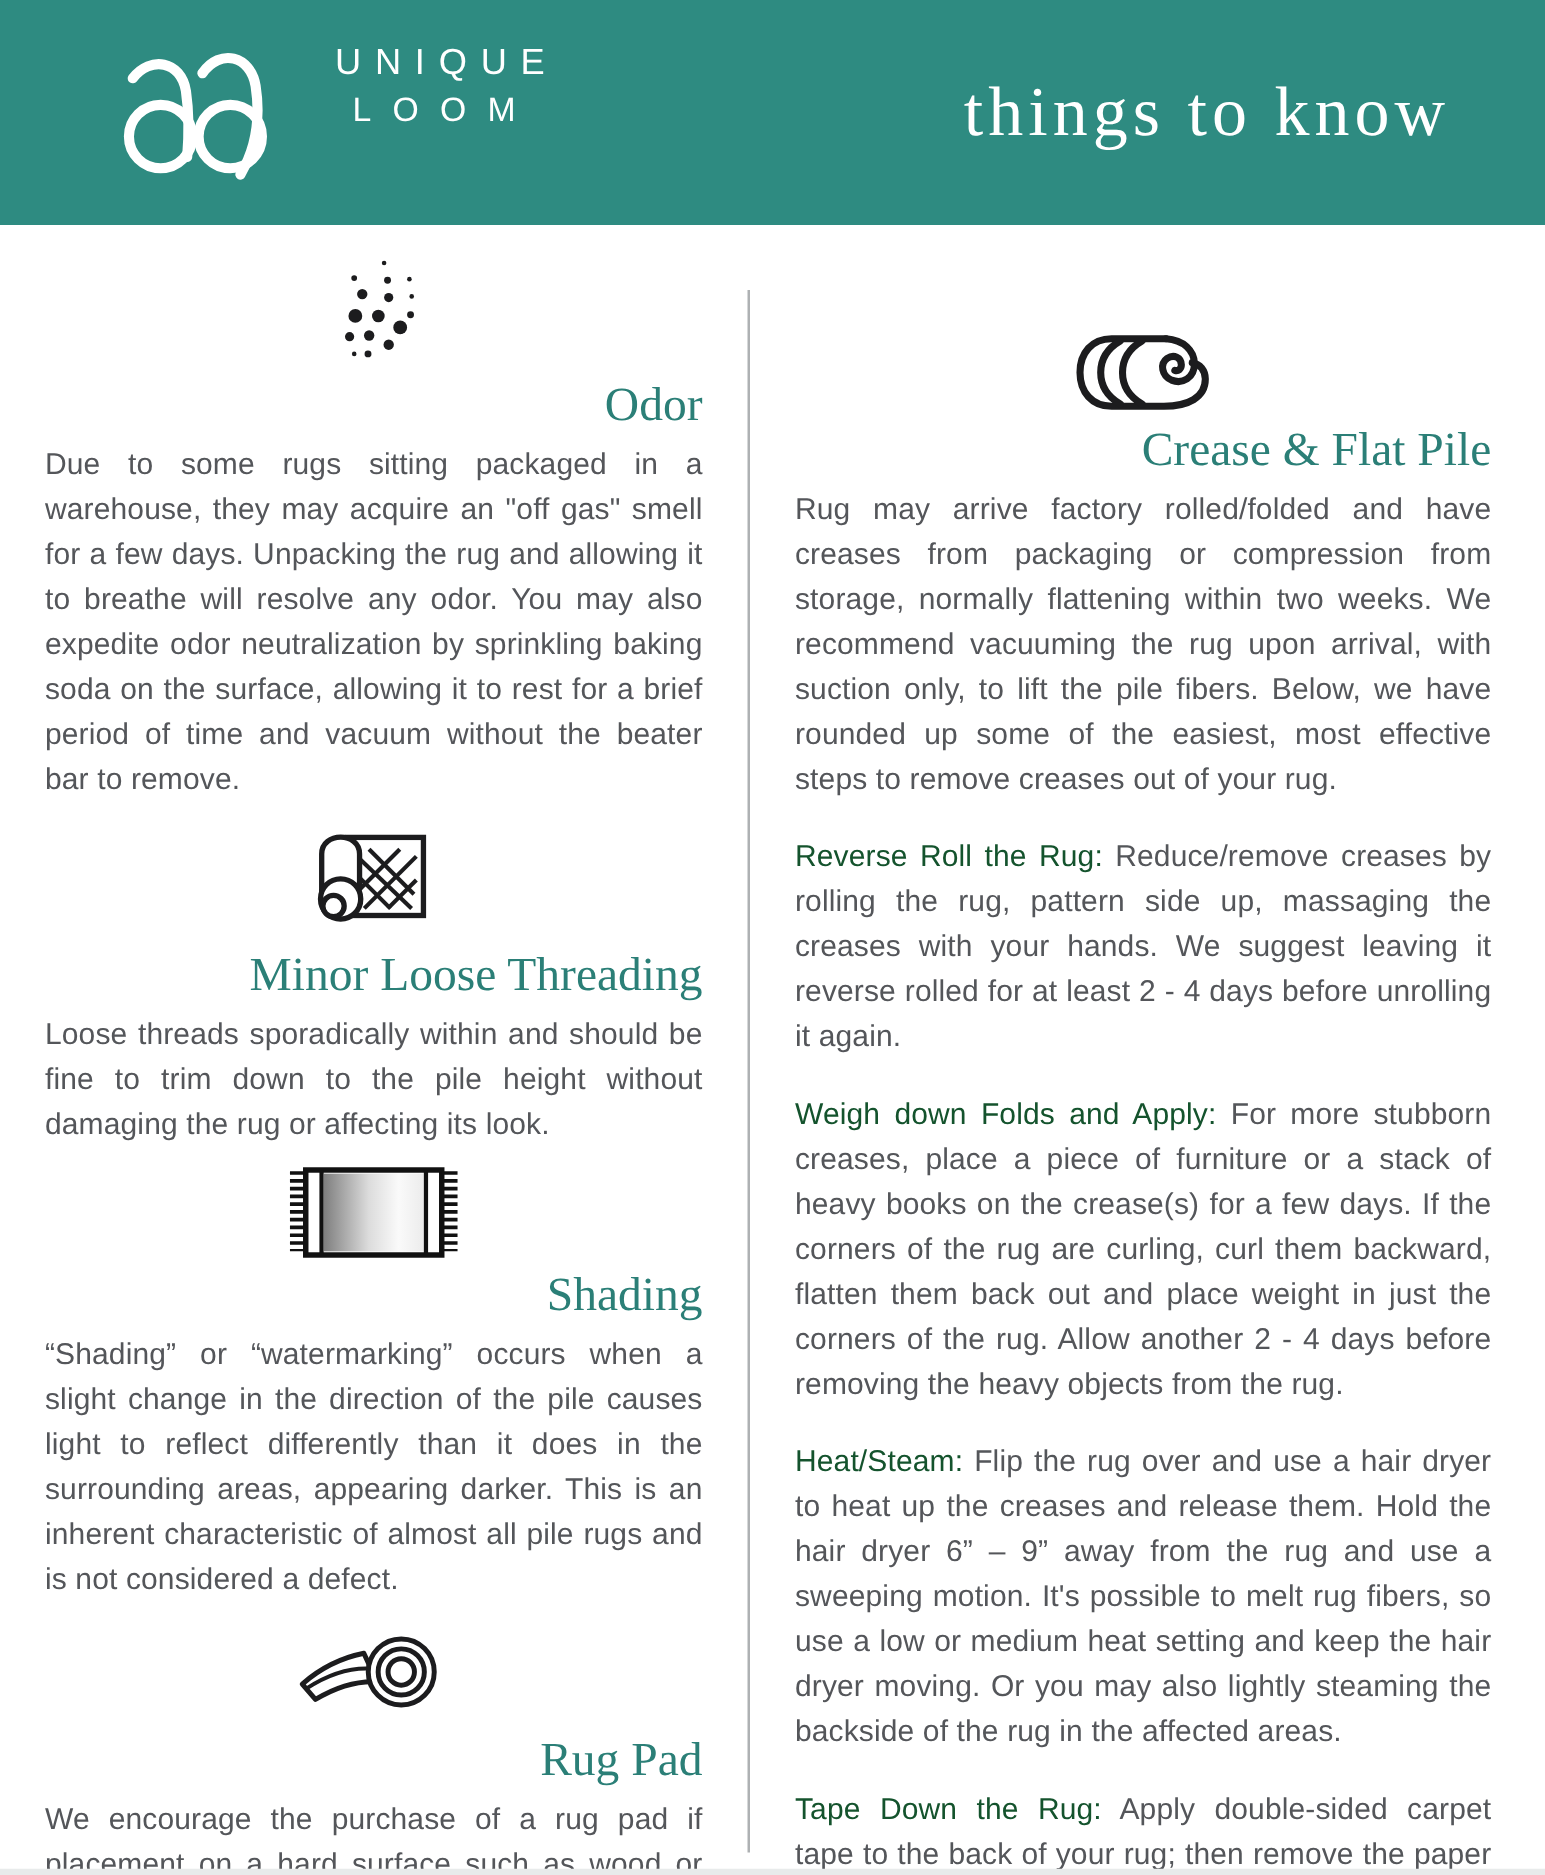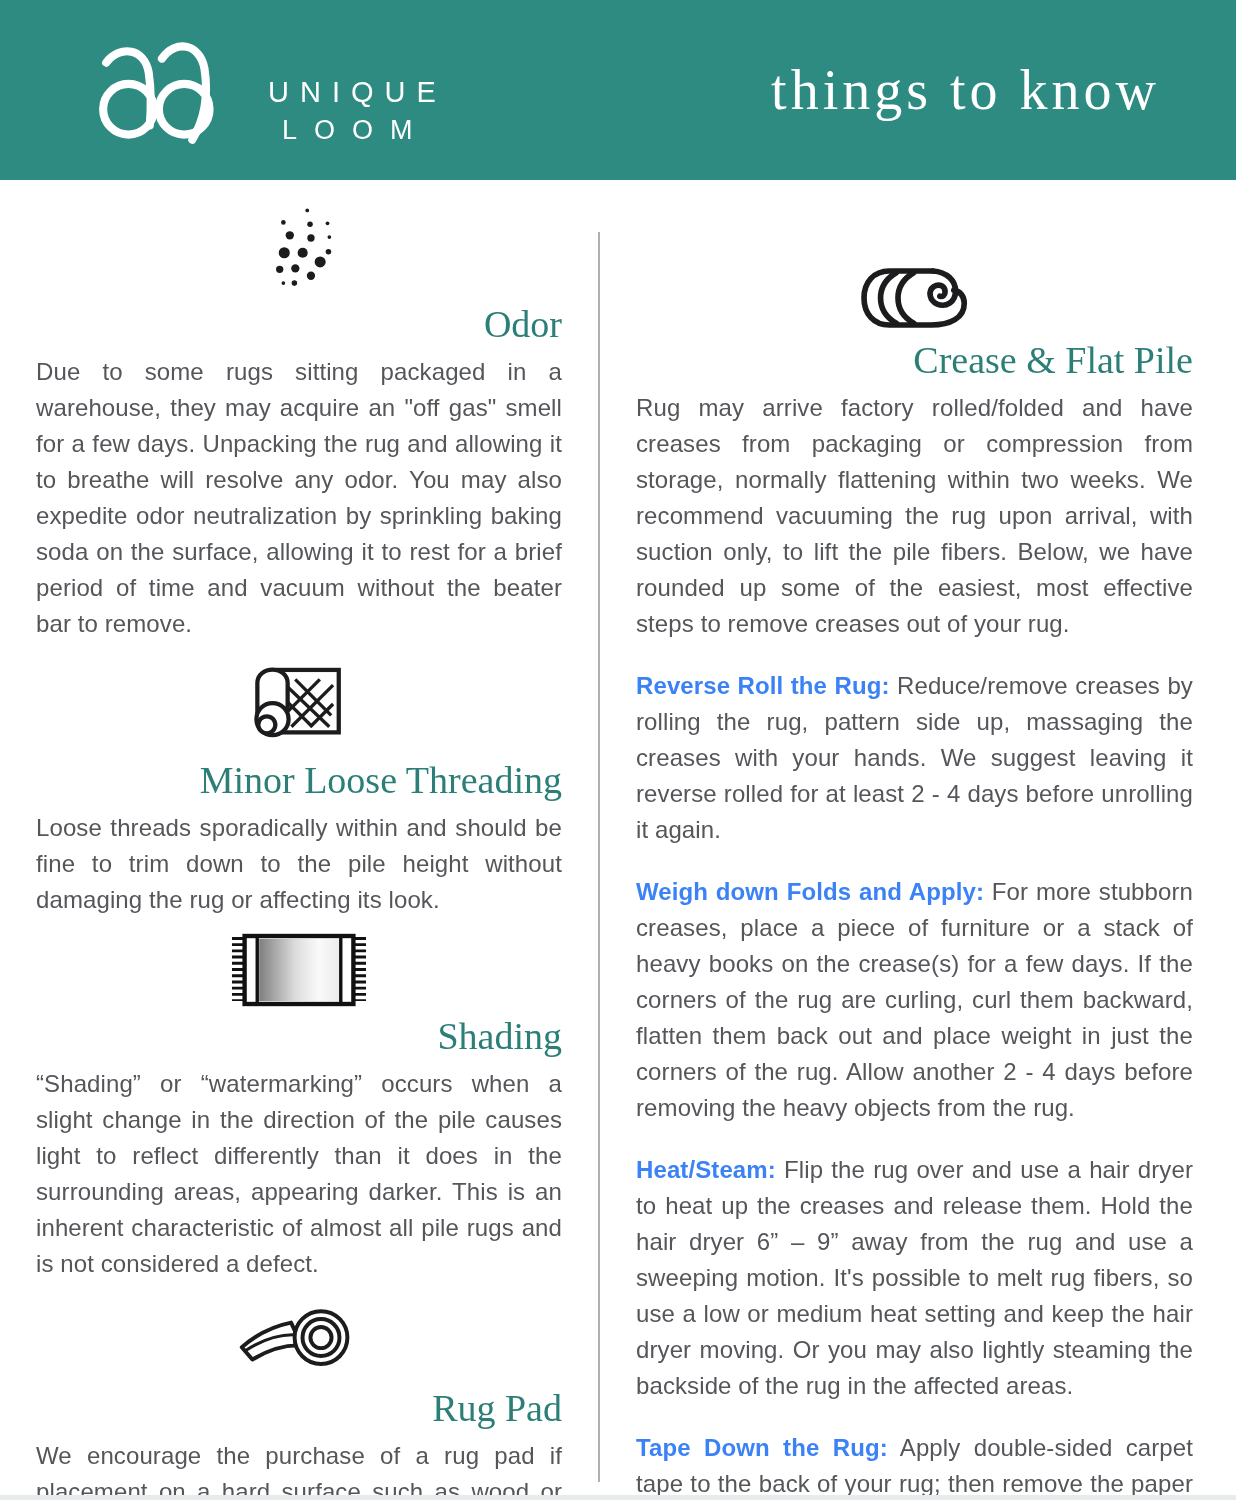--- a/index.html
+++ b/index.html
@@ -11,21 +11,21 @@
   .page{
     width:1236px;height:1500px;position:relative;overflow:hidden;
     background:var(--paper);
     font-family:"Liberation Sans",sans-serif;
   }
   
   .header{
     height:180px;background:var(--teal);
     display:flex;align-items:center;padding:0 52px 0 92px;
   }
-  .brand{display:flex;align-items:flex-end;gap:24px;color:#fff;}
+  .brand{display:flex;align-items:flex-start;gap:24px;color:#fff;}
   .brand svg{display:block;}
   .brand-text{display:flex;flex-direction:column;gap:6px;color:#fff;}
   .brand-l1{font-size:29px;letter-spacing:11px;font-weight:400;}
   .brand-l2{font-size:27px;letter-spacing:17px;font-weight:400;padding-left:14px;}
   .header-title{
     margin-left:auto;margin-right:24px;
     font-family:"Liberation Serif",serif;font-weight:400;
     color:#fff;font-size:56px;letter-spacing:4px;white-space:nowrap;
   }
   
@@ -40,21 +40,21 @@
   .icon{color:var(--ink);}
   h2.section-title{
     font-family:"Liberation Serif",serif;font-weight:400;
     color:var(--heading-teal);font-size:38px;line-height:44px;
     text-align:right;margin:6px 0 8px;
   }
   p.body{
     font-size:24px;line-height:36px;color:var(--body-gray);
     text-align:justify;margin:0;letter-spacing:0.1px;
   }
-  p.body strong{color:#3b82f6;font-weight:bold;}
+  p.body strong{color:#14532d;font-weight:normal;}
   .section{margin-bottom:14px;}
   .col-right p.body{margin-bottom:26px;}
   .col-right .icon-wrap{margin-bottom:6px;}
   .bottom-edge{
     position:absolute;left:0;right:0;bottom:0;height:5px;background:#E8EBEB;
   }
 </style>
 </head>
 <body>
 

